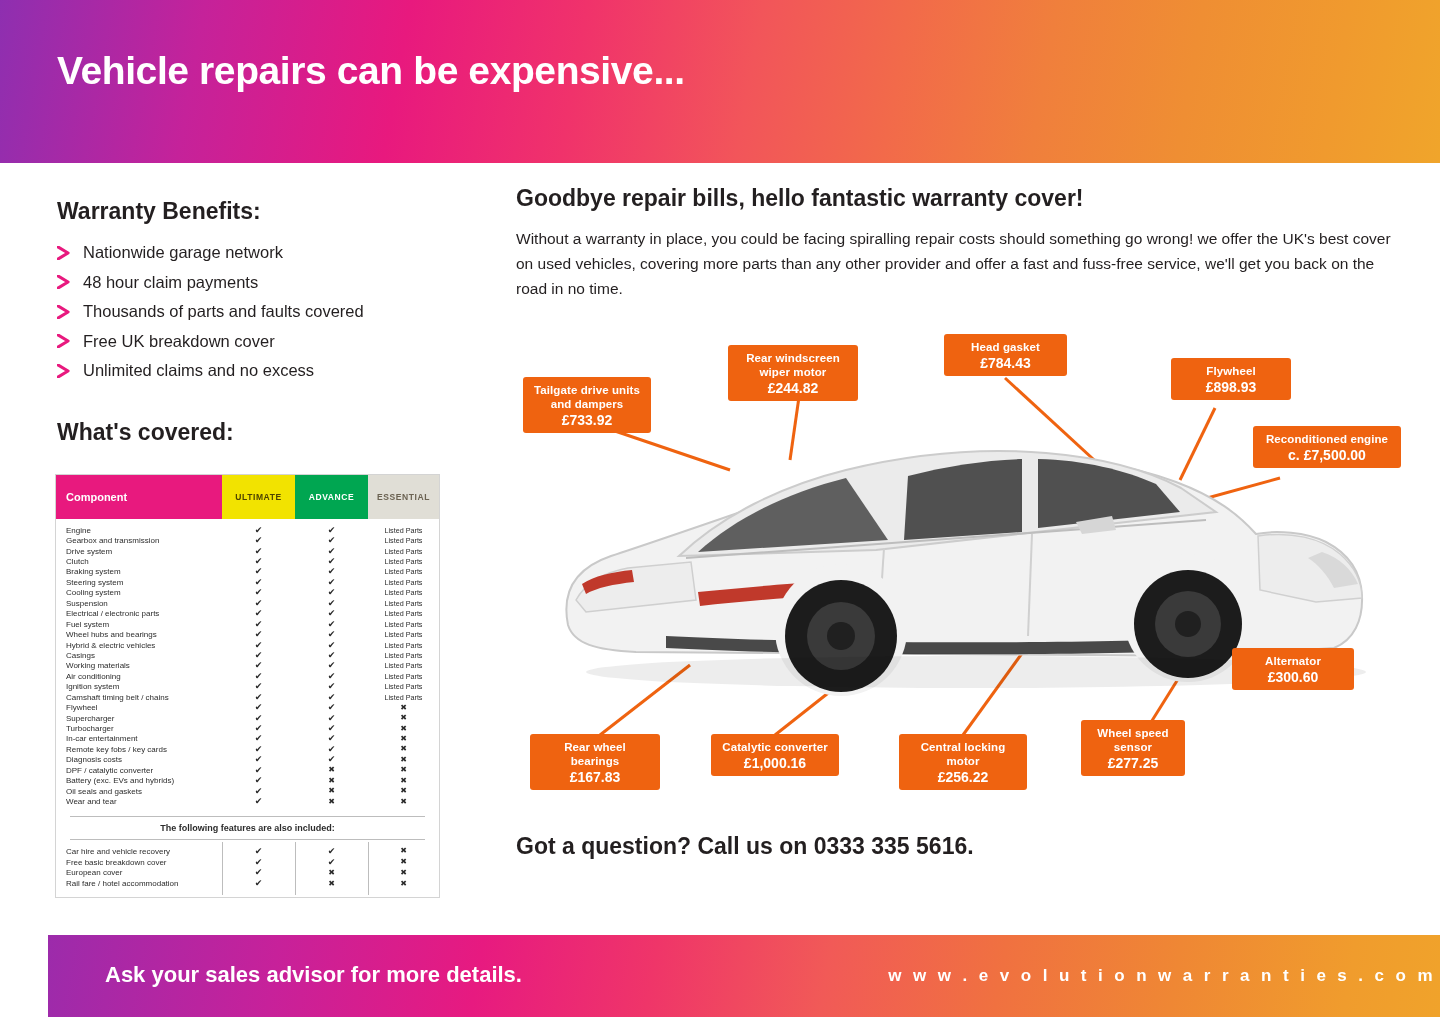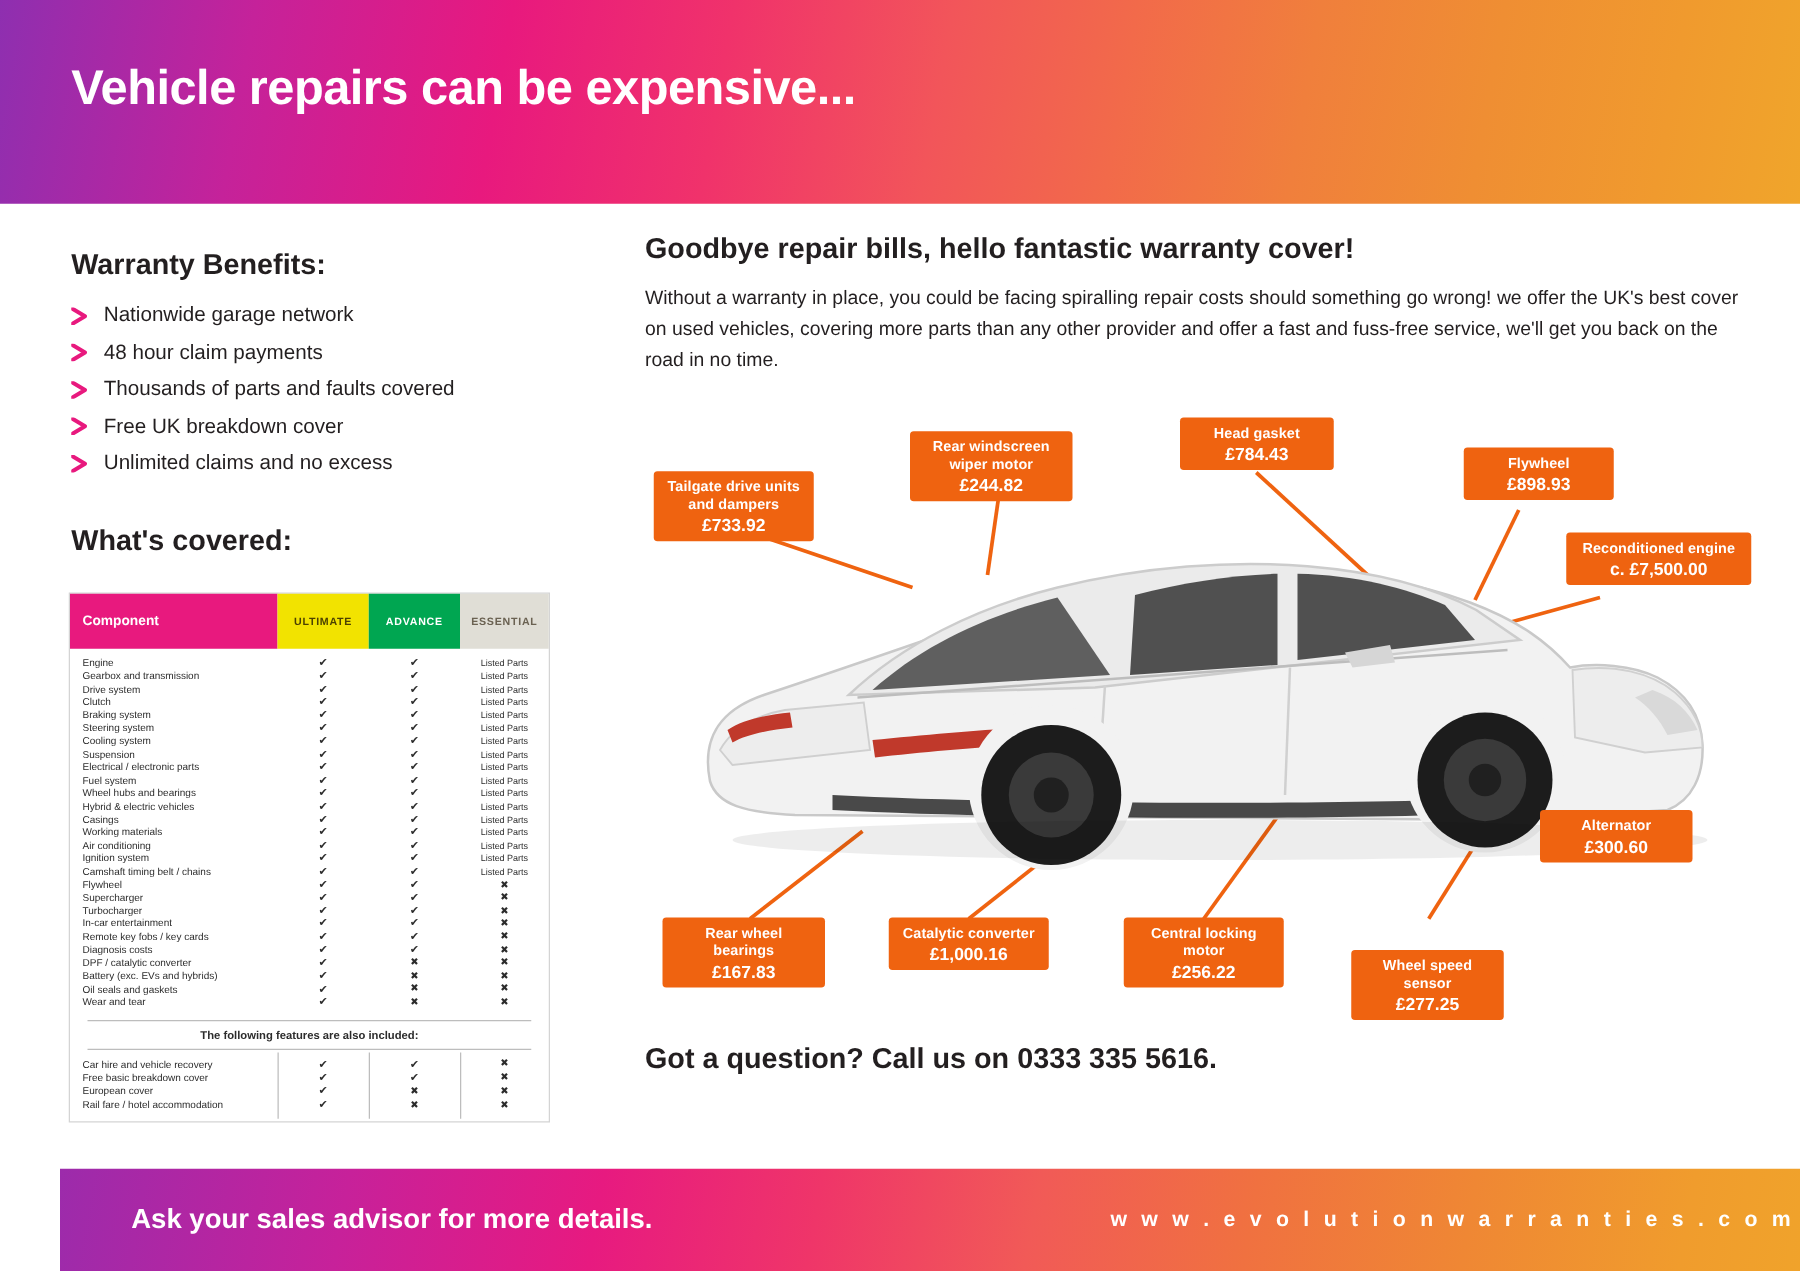--- a/index.html
+++ b/index.html
@@ -845,21 +845,21 @@
     <span class="cl-price">£167.83</span>
   </div>
   <div class="callout" style="left:711px; top:734px; width:128px;">
     <span class="cl-label">Catalytic converter</span>
     <span class="cl-price">£1,000.16</span>
   </div>
   <div class="callout" style="left:899px; top:734px; width:128px;">
     <span class="cl-label">Central locking motor</span>
     <span class="cl-price">£256.22</span>
   </div>
-  <div class="callout" style="left:1081px; top:760px; width:122px;">
+  <div class="callout" style="left:1081px; top:720px; width:104px;">
     <span class="cl-label">Wheel speed sensor</span>
     <span class="cl-price">£277.25</span>
   </div>
 
   <div class="cta-heading">Got a question? Call us on 0333 335 5616.</div>
 
   <div class="footer">
     <div class="footer-left">Ask your sales advisor for more details.</div>
     <div class="footer-right">w w w . e v o l u t i o n w a r r a n t i e s . c o m</div>
   </div>

